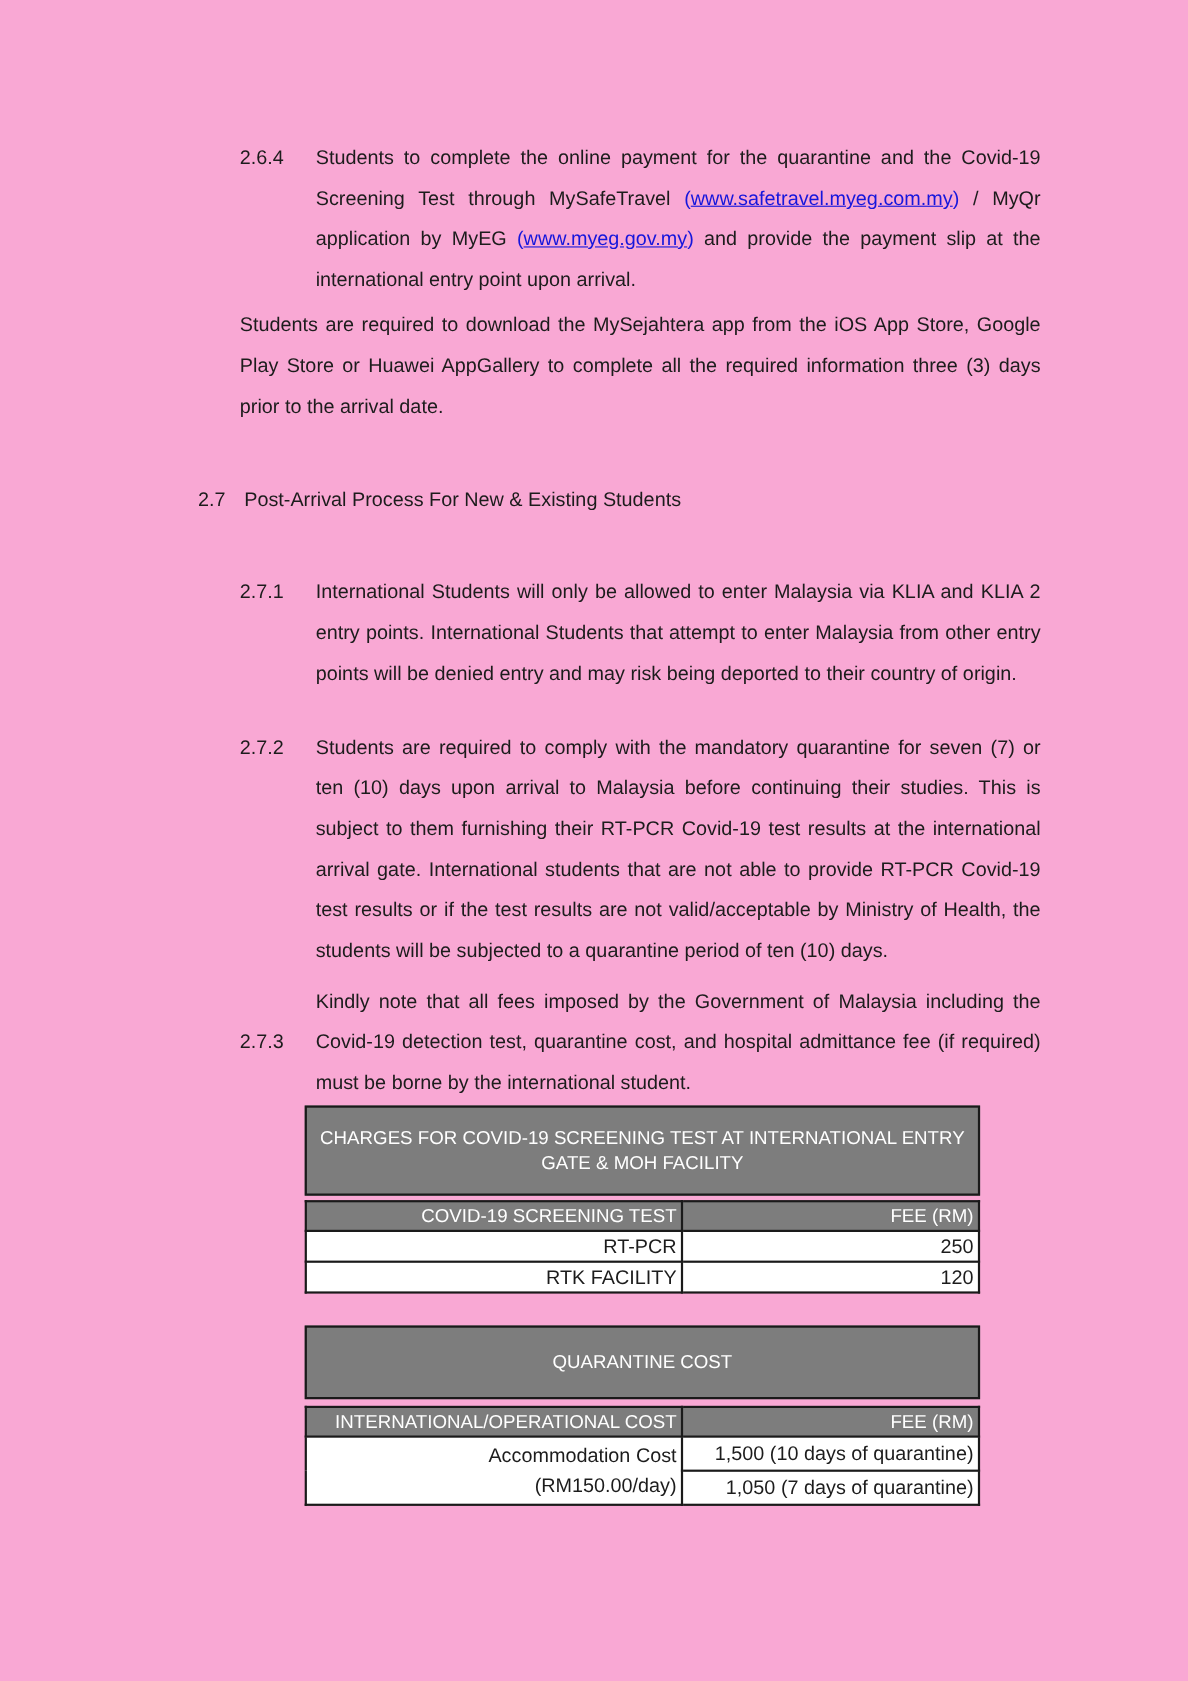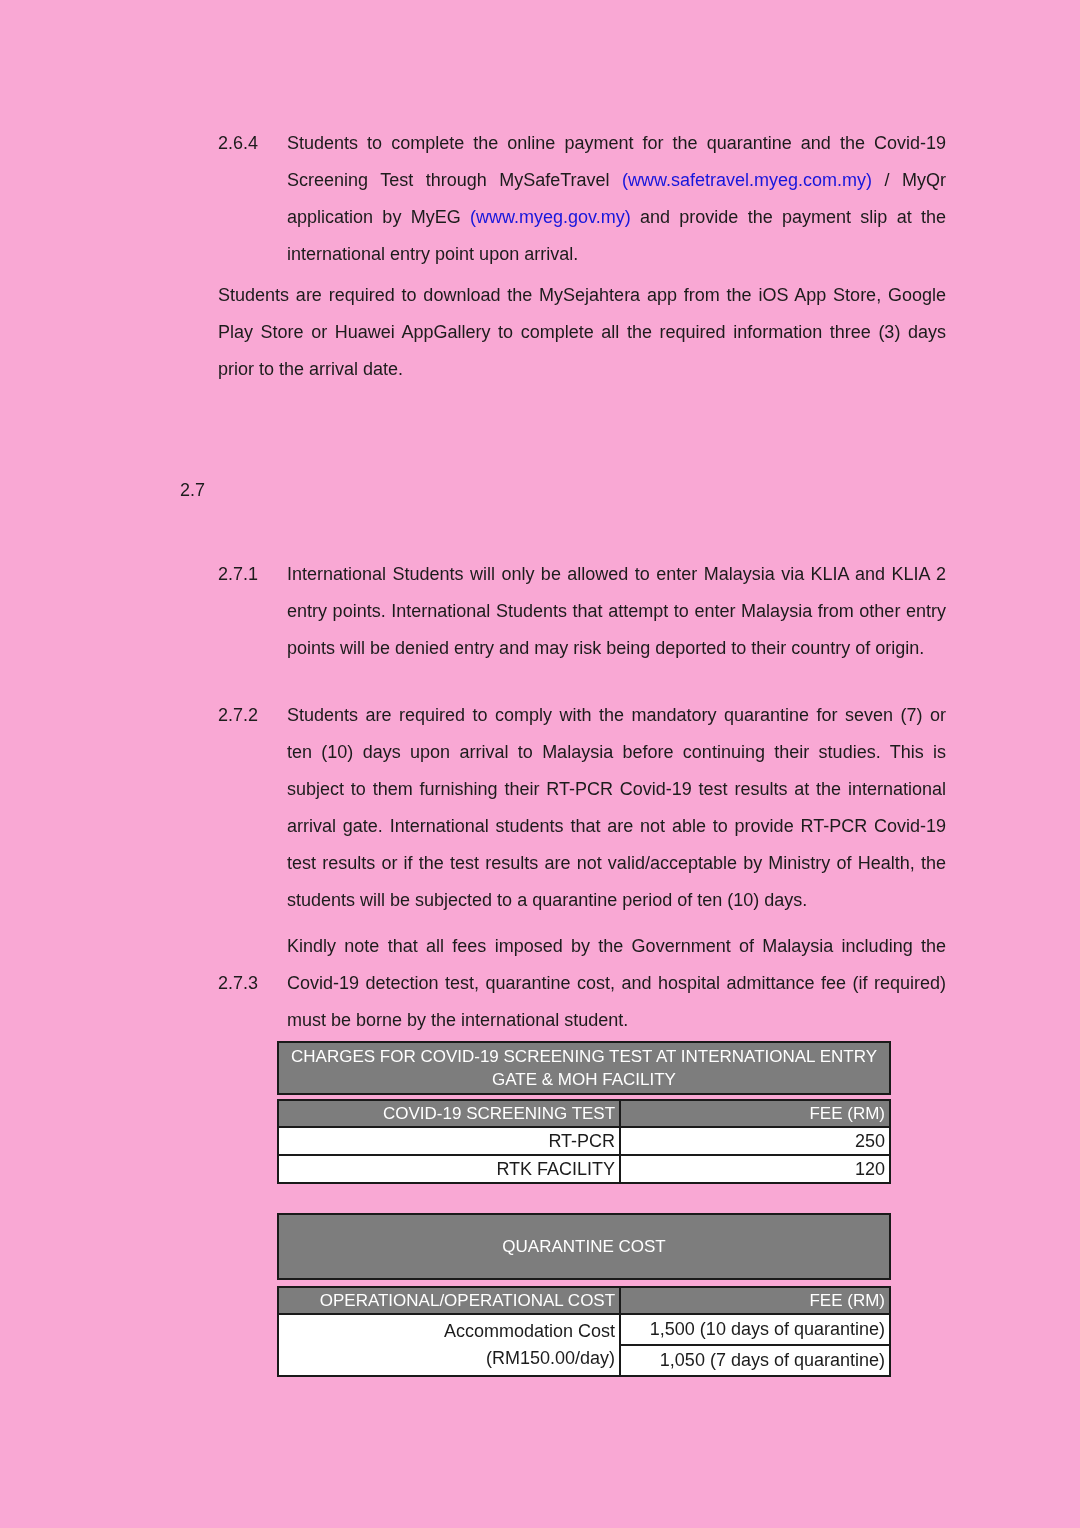--- a/index.html
+++ b/index.html
@@ -34,44 +34,45 @@
   .p272 { margin-top: 30px; }
   .p273 { margin-top: 9px; align-items: center; }
 
   
   .heading {
     display: flex;
     margin-left: 180px;
     width: 766px;
     font-size: 18px;
     line-height: 37px;
-    margin-top: 84px;
+    margin-top: 48px;
   }
   .heading .num { flex: 0 0 42px; }
 
   
   .blue { color: var(--link-blue, #1616dc); }
   a.lnk {
     color: var(--link-blue, #1616dc);
+    text-decoration: underline;
     cursor: pointer;
   }
 
   
   .tbl { margin-left: 277px; width: 614px; }
   .tbl1 { margin-top: 2px; }
   .tbl2 { margin-top: 29px; }
 
   .tbl-title {
     border: 2px solid var(--border, #1a1a1a);
     background: var(--table-header-bg, #7d7d7d);
     color: var(--table-header-text, #ffffff);
     text-align: center;
     font-size: 17px;
     line-height: 23px;
-    padding: 2px 6px;
+    padding: 16px 6px;
     margin-bottom: 4px;
   }
   .tbl2 .tbl-title { padding: 20px 6px; margin-bottom: 6px; }
 
   .tbl table {
     width: 100%;
     border-collapse: collapse;
     table-layout: fixed;
   }
   .tbl td {
@@ -104,20 +105,21 @@
       <div class="num">2.6.4</div>
       <div class="ptext"><span>Students to complete the online payment for the quarantine and the Covid-19 Screening Test through MySafeTravel </span><span class="blue">(</span><a class="lnk">www.safetravel.myeg.com.my</a><span class="blue">)</span><span> / MyQr application by MyEG </span><span class="blue">(</span><a class="lnk">www.myeg.gov.my</a><span class="blue">)</span><span> and provide the payment slip at the international entry point upon arrival.</span></div>
     </div>
 
     <div class="para p265">
       <div class="ptext">Students are required to download the MySejahtera app from the iOS App Store, Google Play Store or Huawei AppGallery to complete all the required information three (3) days prior to the arrival date.</div>
     </div>
 
     <div class="heading">
       <div class="num">2.7</div>
+      <div class="htext">Post-Arrival Process For New &amp; Existing Students</div>
     </div>
 
     <div class="para p271">
       <div class="num">2.7.1</div>
       <div class="ptext">International Students will only be allowed to enter Malaysia via KLIA and KLIA 2 entry points. International Students that attempt to enter Malaysia from other entry points will be denied entry and may risk being deported to their country of origin.</div>
     </div>
 
     <div class="para p272">
       <div class="num">2.7.2</div>
       <div class="ptext">Students are required to comply with the mandatory quarantine for seven (7) or ten (10) days upon arrival to Malaysia before continuing their studies. This is subject to them furnishing their RT-PCR Covid-19 test results at the international arrival gate. International students that are not able to provide RT-PCR Covid-19 test results or if the test results are not valid/acceptable by Ministry of Health, the students will be subjected to a quarantine period of ten (10) days.</div>
@@ -157,21 +159,21 @@
 
     <div class="tbl tbl2">
       <div class="tbl-title">QUARANTINE COST</div>
       <table>
         <colgroup>
             <col style="width:55.9%">
             <col style="width:44.1%">
           </colgroup>
         <tbody>
             <tr>
-          <td class="hdr">OPERATIONAL/OPERATIONAL COST</td>
+          <td class="hdr">INTERNATIONAL/OPERATIONAL COST</td>
           <td class="hdr">FEE (RM)</td>
         </tr>
         <tr>
           <td class="acc" rowspan="2">
             <div>Accommodation Cost</div>
             <div>(RM150.00/day)</div>
           </td>
           <td class="fee">1,500 (10 days of quarantine)</td>
         </tr>
         <tr>

